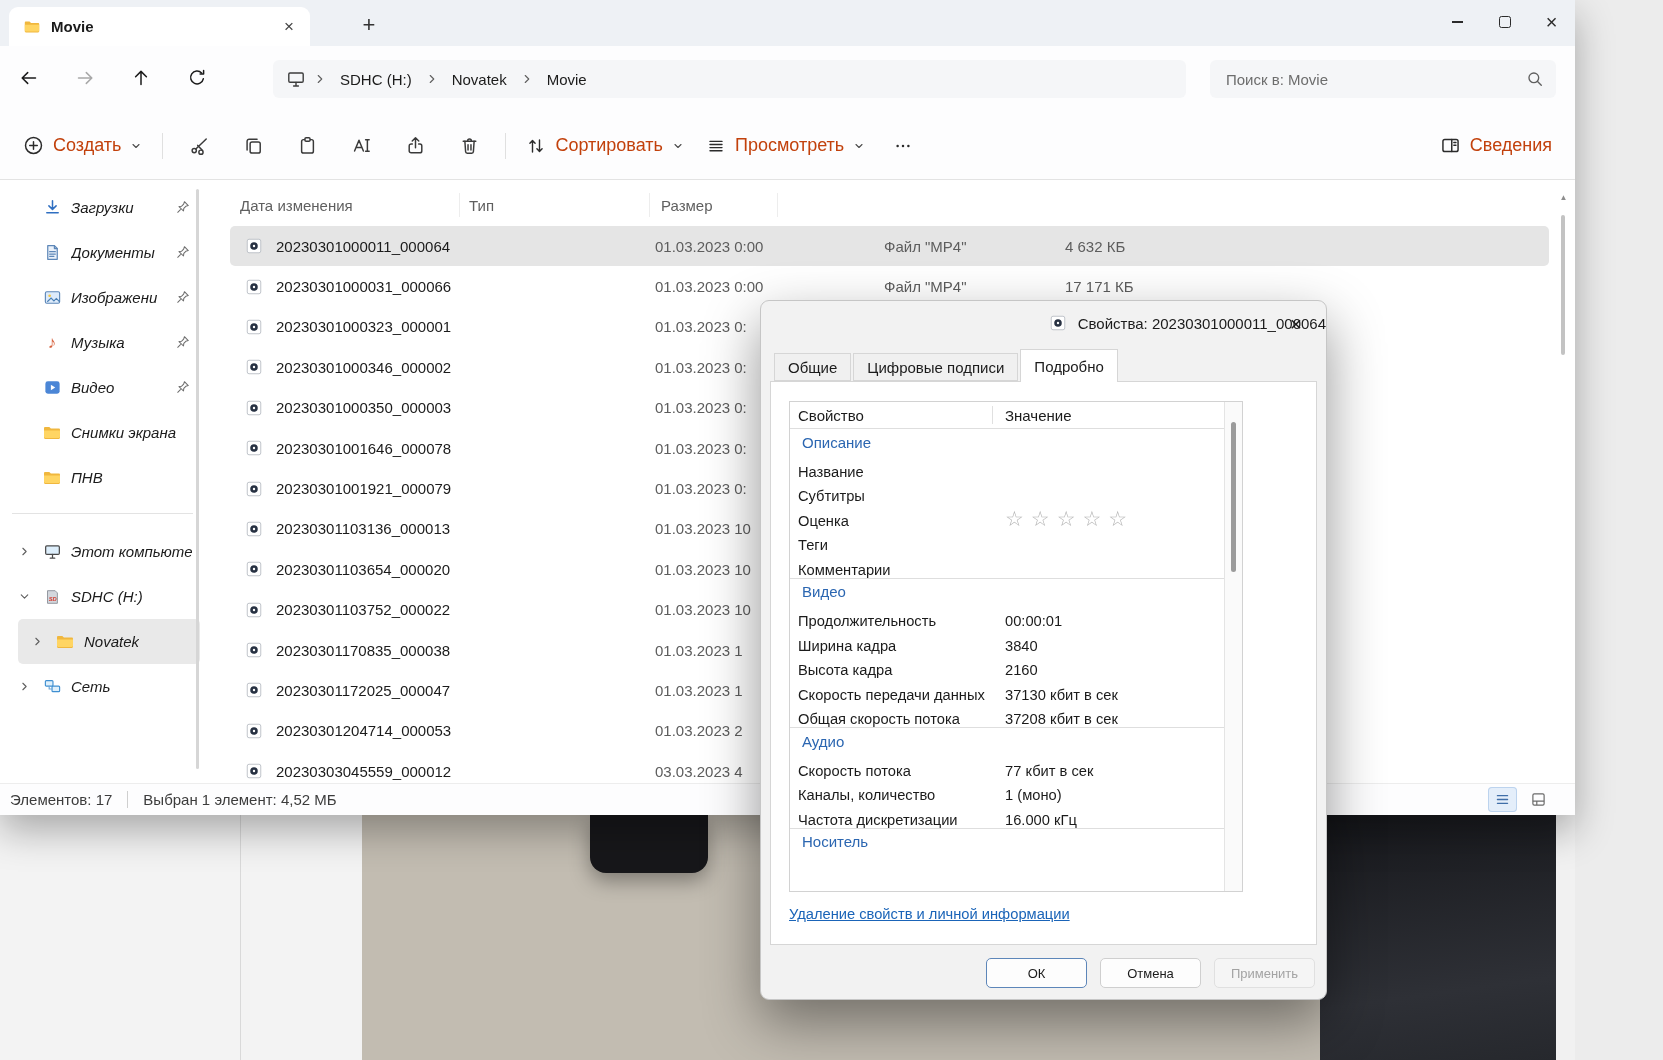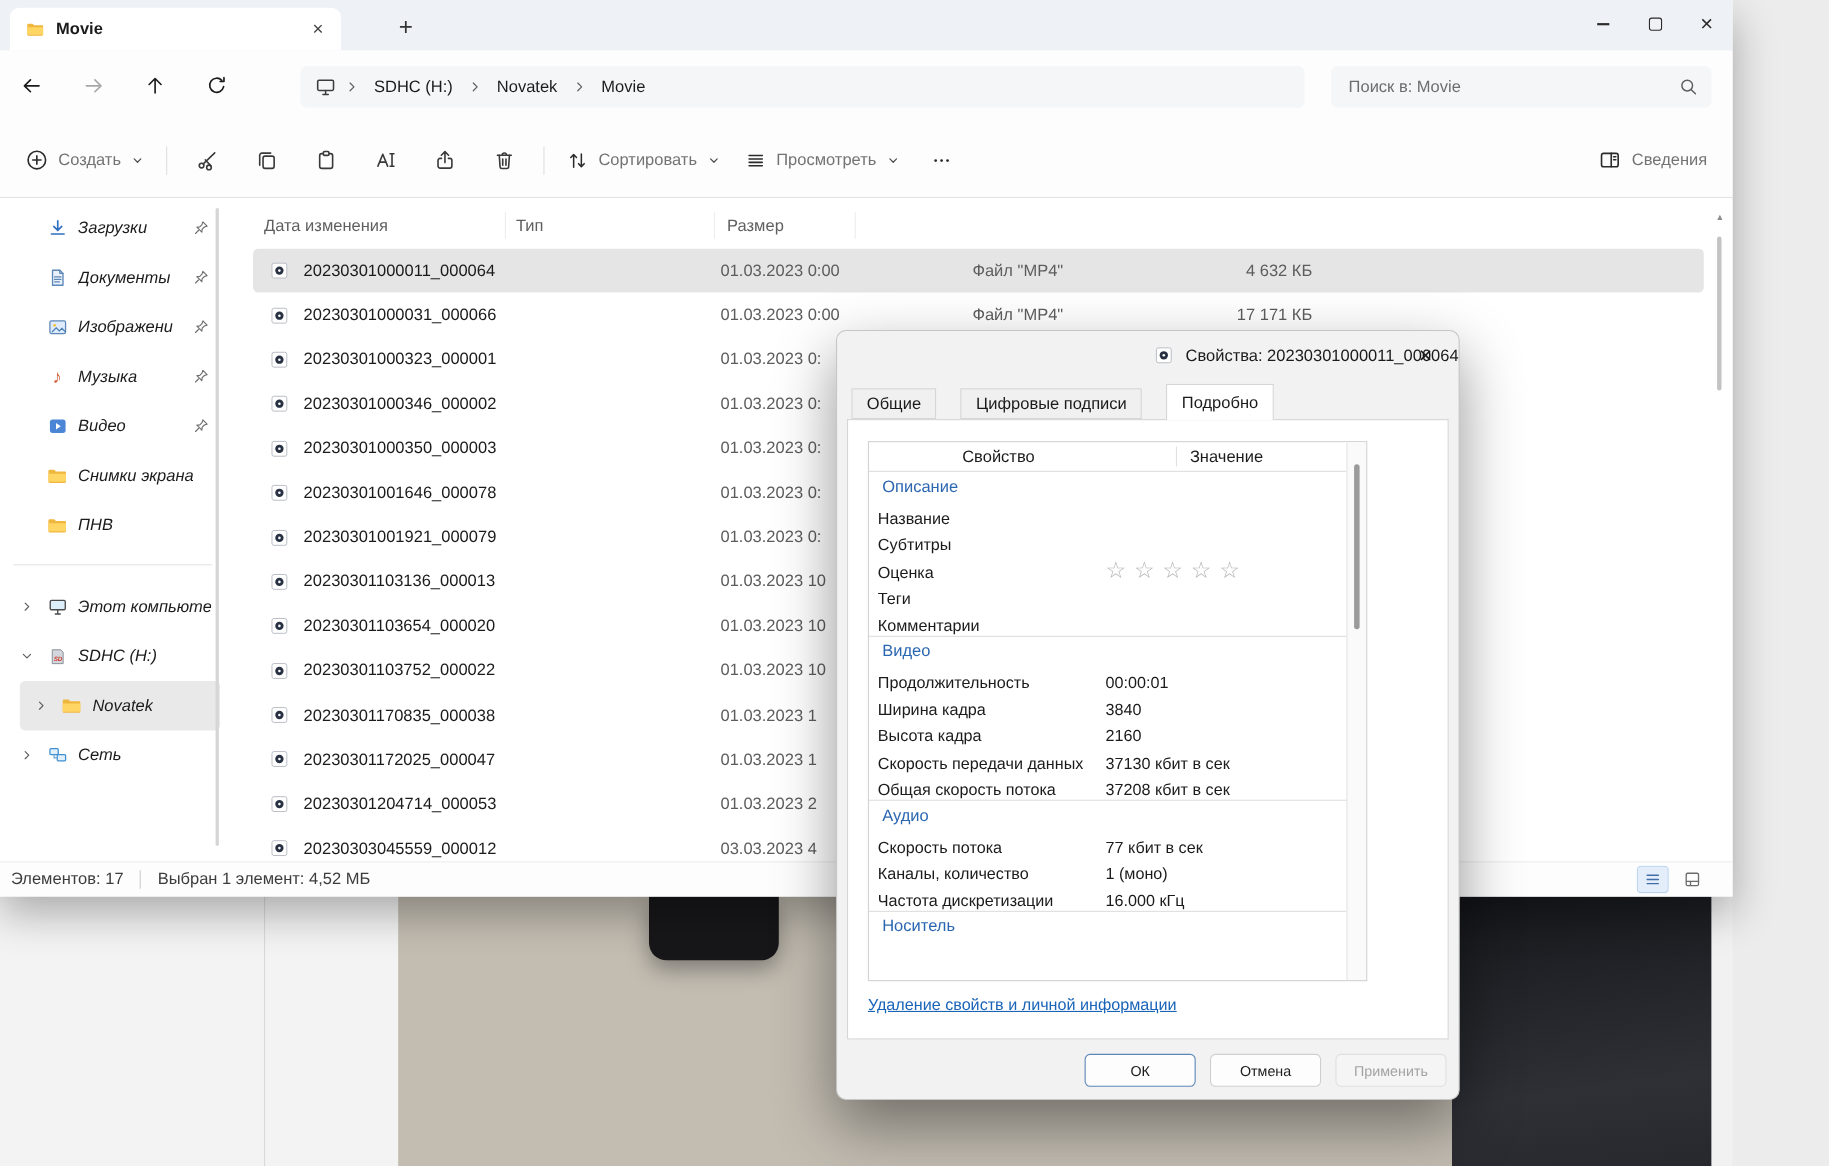--- a/index.html
+++ b/index.html
@@ -57,21 +57,21 @@
     border-radius:6px;display:flex;align-items:center;padding:0 12px 0 14px;box-sizing:border-box;gap:8px;}
   .searchbar input{border:none;background:transparent;outline:none;flex:1;font-size:15px;color:#333;font-family:inherit;}
   .searchbar input::placeholder{color:#6d6d6d;opacity:1;}
 
   .toolbar{position:absolute;top:112px;left:0;right:0;height:68px;background:#fdfdfe;
     border-bottom:1px solid #e3e3e3;display:flex;align-items:center;padding:0 12px;box-sizing:border-box;}
   .tbtn{display:flex;align-items:center;gap:9px;padding:0 11px;height:42px;border-radius:5px;}
   .ticon{width:42px;height:42px;display:grid;place-items:center;border-radius:5px;margin:0 6px;}
   .tsep{width:1px;height:26px;background:#e0e0e0;margin:0 9px;}
   .spacer{flex:1;}
-  .lbl{font-size:15px;color:#737373;}
+  .lbl{font-size:18px;color:#c2410c;}
 
   .content{position:absolute;top:181px;left:0;right:0;bottom:32px;background:#fff;overflow:hidden;}
 
   
   .sidebar{position:absolute;left:0;top:4px;width:205px;bottom:0;overflow:hidden;}
   .side-item{display:flex;align-items:center;height:45px;padding:0 8px 0 10px;gap:8px;font-size:15px;border-radius:5px;margin:0 5px;box-sizing:border-box;font-style:italic;}
   .side-item.selected{background:#e9e9e9;}
   .side-item.indent1{margin-left:18px;}
   .chev{width:18px;height:18px;display:grid;place-items:center;flex:none;}
   .chev.down svg{transform:rotate(90deg);}
@@ -88,46 +88,46 @@
   .col-date{width:230px;padding-left:10px;}
   .col-type{width:190px;padding-left:9px;}
   .col-size{width:128px;padding-left:11px;}
   .sortcaret{position:absolute;left:208px;top:-8px;}
   .rows{position:absolute;left:230px;right:26px;top:45px;bottom:0;overflow:hidden;}
   .frow{display:flex;align-items:center;height:40.4px;border-radius:5px;}
   .frow.selected{background:#e5e5e5;}
   .c-name{width:415px;display:flex;align-items:center;gap:11px;padding-left:13px;box-sizing:border-box;color:#1b1b1b;white-space:nowrap;overflow:hidden;}
   .c-date{width:230px;padding-left:10px;box-sizing:border-box;color:#5d5d5d;white-space:nowrap;overflow:hidden;}
   .c-type{width:190px;padding-left:9px;box-sizing:border-box;color:#5d5d5d;white-space:nowrap;}
-  .c-size{width:128px;text-align:right;color:#5d5d5d;box-sizing:border-box;white-space:nowrap;}
+  .c-size{width:128px;text-align:left;color:#5d5d5d;box-sizing:border-box;white-space:nowrap;}
 
   .list-scroll{position:absolute;right:5px;top:8px;bottom:4px;width:13px;}
   .scroll-arrow{position:absolute;top:4px;left:0;width:13px;text-align:center;color:#8d8d8d;font-size:8px;}
   .scroll-thumb{position:absolute;top:26px;left:4px;width:4px;height:140px;background:#c3c3c3;border-radius:2px;}
 
   .statusbar{position:absolute;left:0;right:0;bottom:0;height:32px;background:#fdfdfe;border-top:1px solid #ededed;
     display:flex;align-items:center;padding:0 10px;box-sizing:border-box;gap:15px;font-size:15px;color:#3c3c3c;}
   .status-sep{width:1px;height:17px;background:#cfcfcf;}
   .status-icons{margin-left:auto;display:flex;gap:7px;margin-right:12px;}
   .sicon{width:29px;height:25px;display:grid;place-items:center;border-radius:4px;}
   .sicon.active{background:#e4eefa;box-shadow:inset 0 0 0 1px #bcd3ee;}
 
   
   .dialog{position:absolute;left:760px;top:300px;width:565px;height:698px;background:#f2f2f2;
     border:1px solid #c6c6c6;border-radius:9px;box-shadow:0 22px 55px rgba(0,0,0,.42);
     font-size:15px;color:#1b1b1b;z-index:50;}
   .dlg-title{position:absolute;top:0;left:0;right:0;height:44px;display:flex;align-items:center;padding-left:17px;gap:11px;box-sizing:border-box;justify-content:flex-end;}
   .dlg-close{position:absolute;right:9px;top:7px;width:42px;height:31px;display:grid;place-items:center;font-size:21px;font-weight:300;border-radius:6px;color:#1b1b1b;}
-  .dlg-tabs{position:absolute;top:48px;left:13px;display:flex;z-index:3;gap:20px;}
+  .dlg-tabs{position:absolute;top:48px;left:13px;display:flex;z-index:3;}
   .dtab{display:grid;place-items:center;padding:0 13px;background:#f0f0f0;border:1px solid #d6d6d6;height:28px;margin-top:4px;margin-right:2px;font-size:15px;box-sizing:border-box;}
   .dtab.active{height:33px;margin-top:0;background:#fff;border-bottom:none;}
   .dlg-body{position:absolute;top:80px;left:9px;right:9px;bottom:54px;background:#fff;border:1px solid #d6d6d6;z-index:2;}
   .plist{position:absolute;left:18px;top:19px;width:452px;height:489px;border:1px solid #d2d2d2;overflow:hidden;background:#fff;}
   .plist-inner{position:absolute;left:0;top:0;right:17px;}
-  .plist-head{display:flex;height:26px;align-items:center;justify-content:center;}
+  .plist-head{display:flex;height:26px;align-items:center;}
   .ph-prop{width:203px;padding-left:8px;height:18px;display:flex;align-items:center;border-right:1px solid #e0e0e0;box-sizing:border-box;color:#1b1b1b;}
   .ph-val{padding-left:12px;color:#1b1b1b;}
   .sec-head{border-top:1px solid #dedede;height:26px;display:flex;align-items:center;padding-left:12px;color:#2b66b1;font-size:15px;}
   .prow{display:flex;height:24.5px;align-items:flex-end;font-size:14.7px;}
   .plabel{width:203px;padding-left:8px;box-sizing:border-box;color:#1b1b1b;white-space:nowrap;}
   .pvalue{padding-left:12px;color:#1b1b1b;white-space:nowrap;}
   .pvalue.stars{color:#b5b5b5;font-size:21px;letter-spacing:7px;line-height:1;padding-top:2px;}
   .plist-scroll{position:absolute;right:0;top:0;bottom:0;width:17px;background:#fafafa;border-left:1px solid #e4e4e4;}
   .plist-thumb{position:absolute;top:20px;left:6px;width:5px;height:150px;background:#9b9b9b;border-radius:3px;}
   .dlg-link{position:absolute;left:18px;top:524px;color:#1a64b8;text-decoration:underline;font-size:14.7px;}

